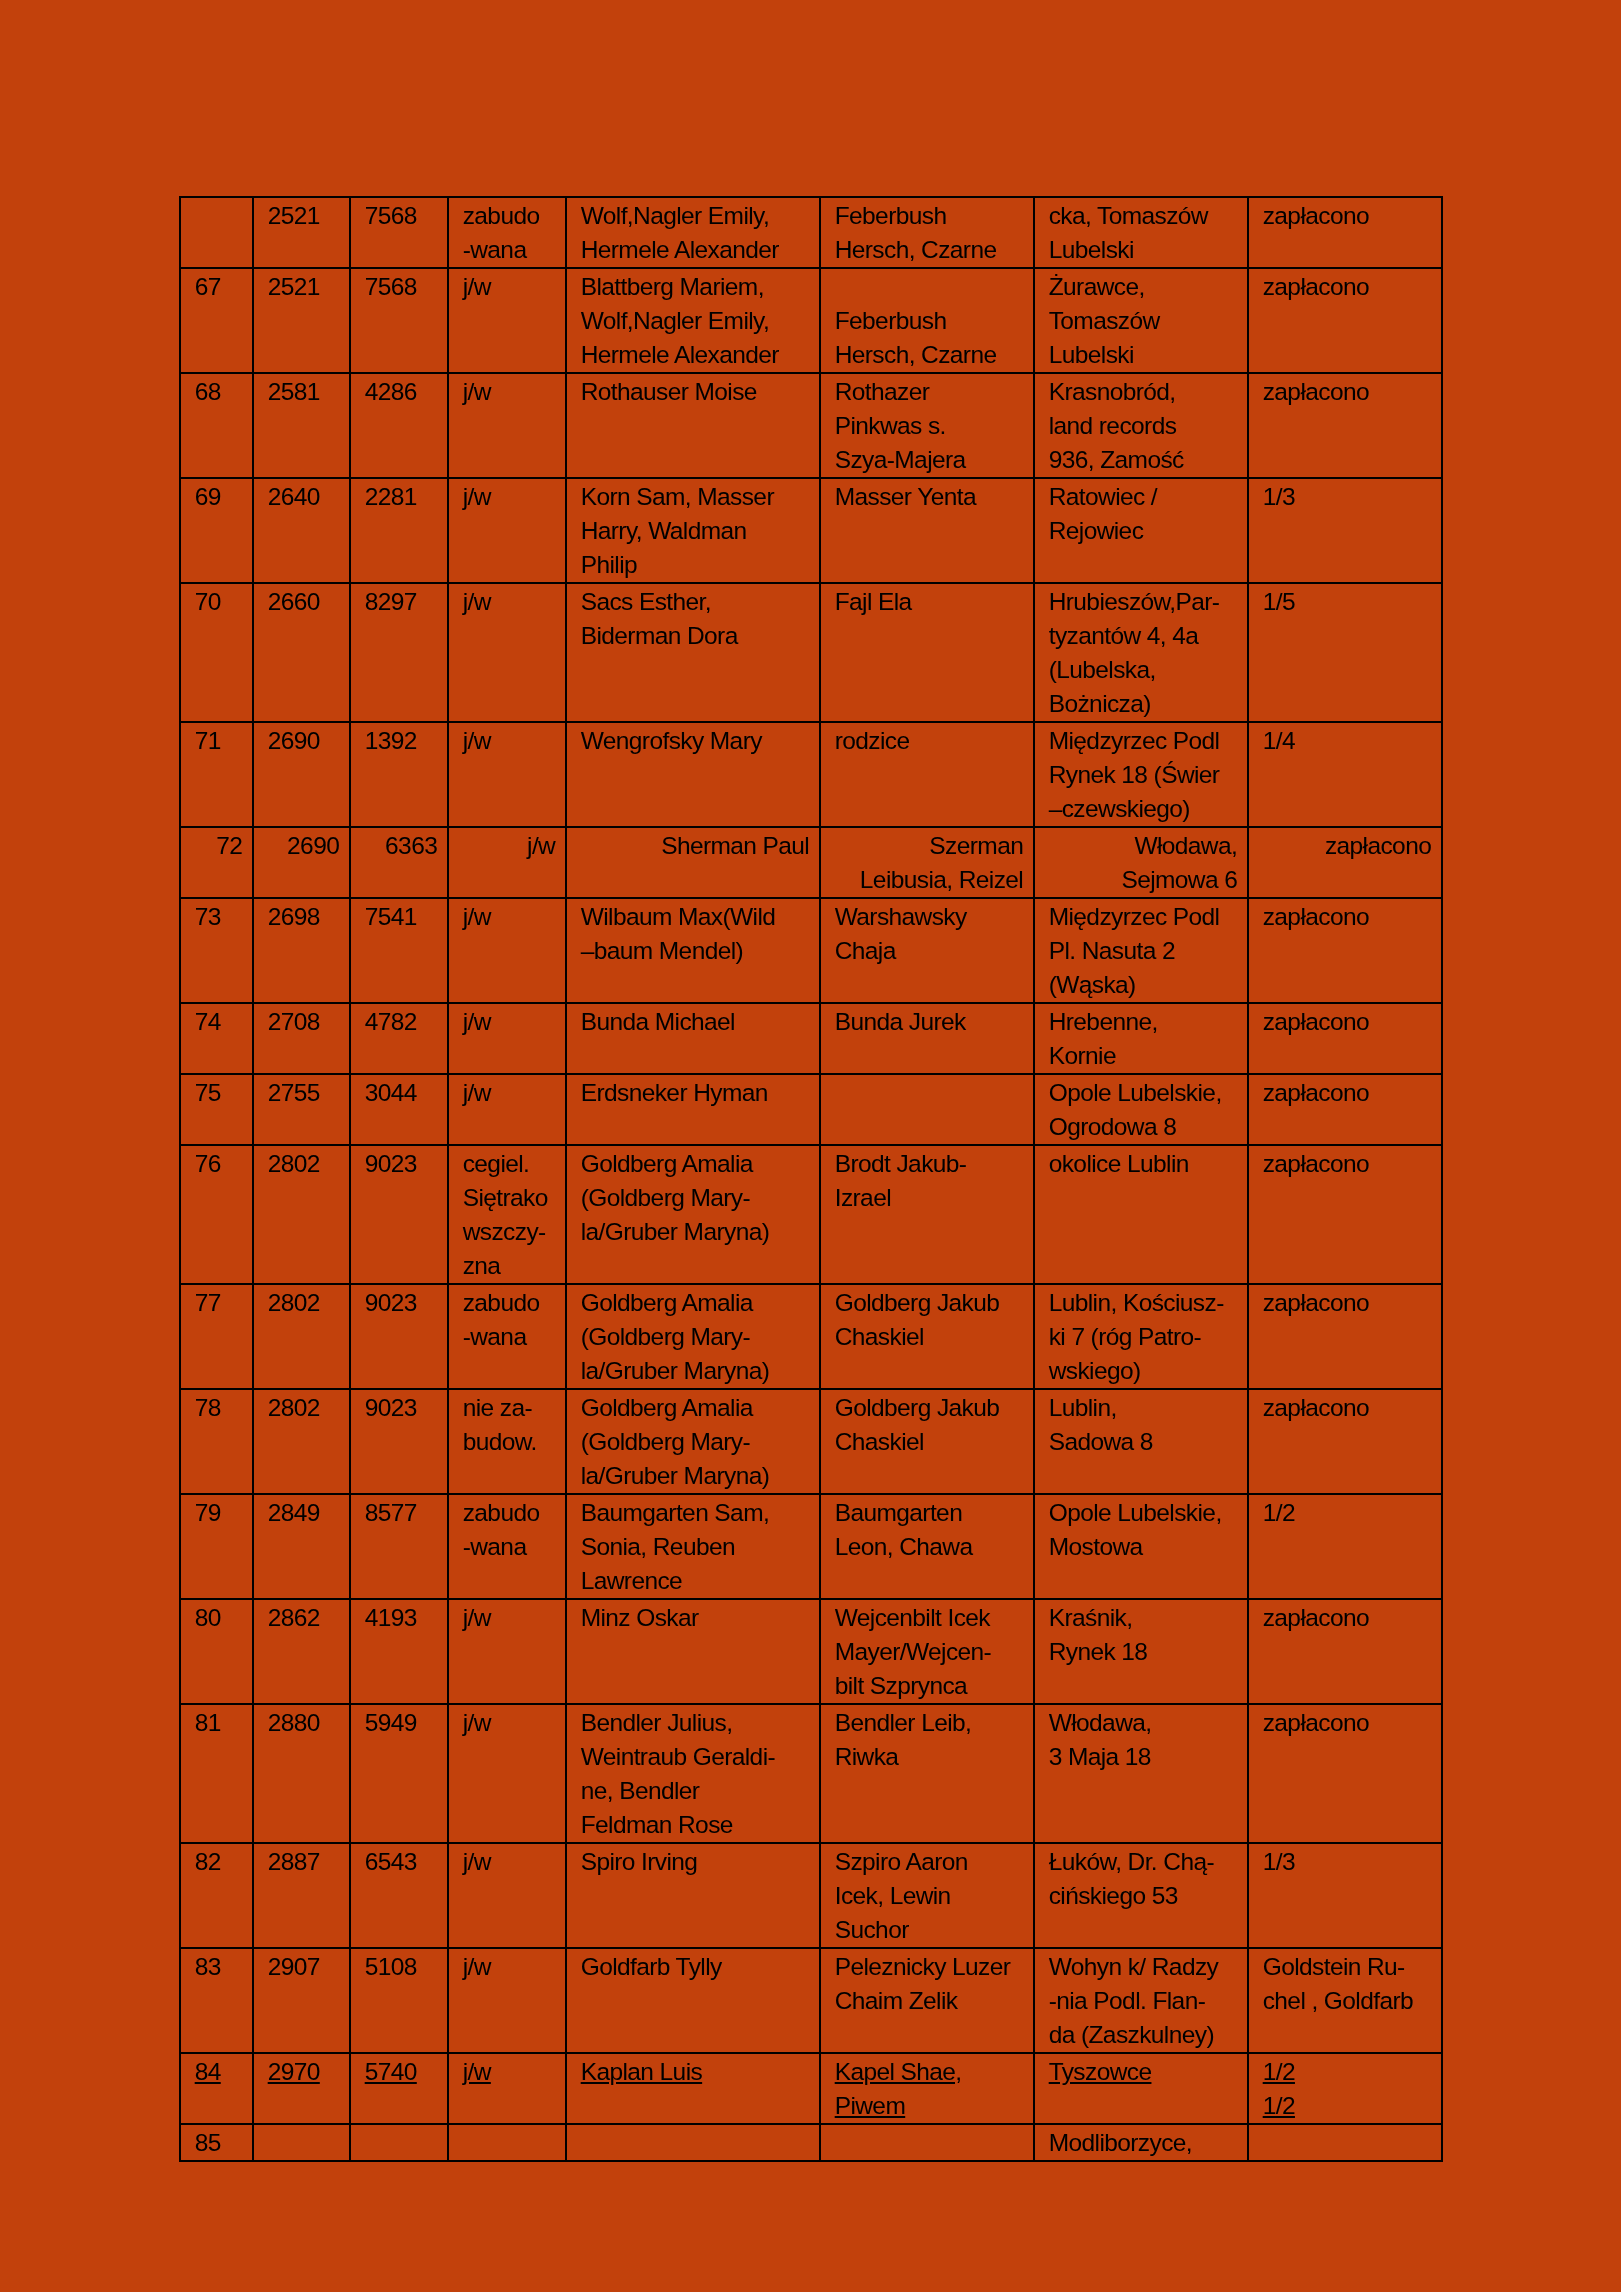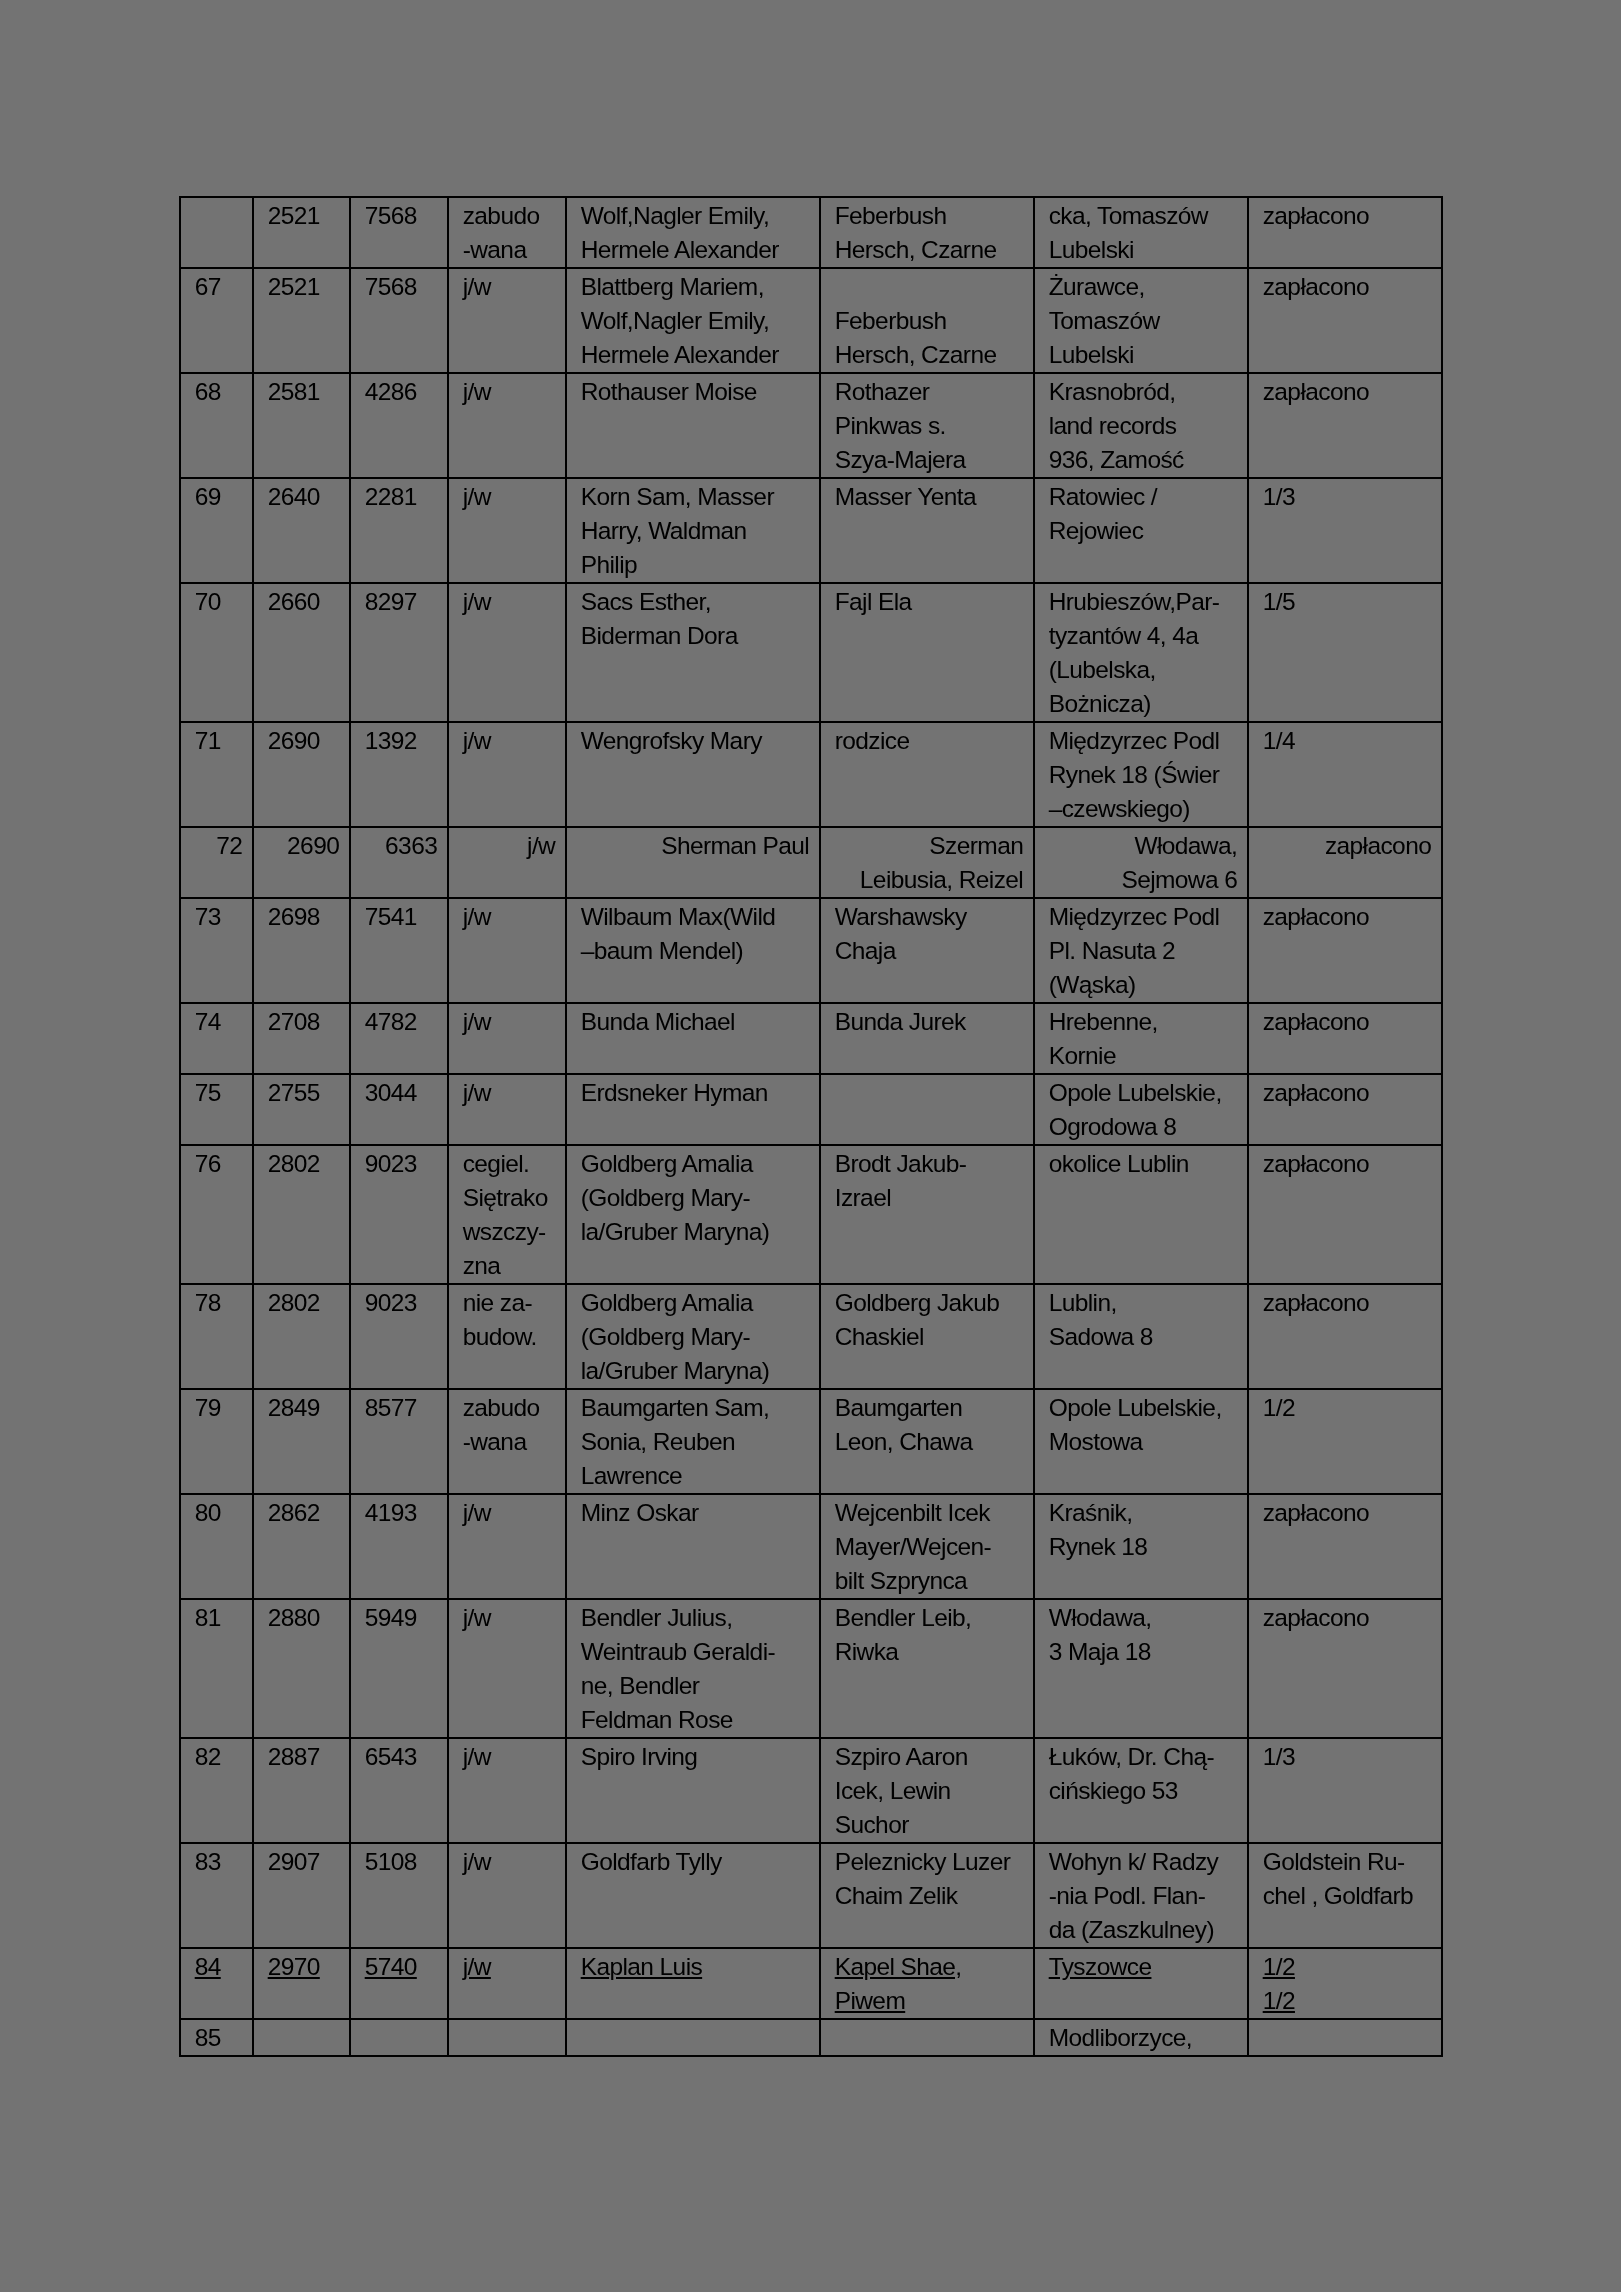--- a/index.html
+++ b/index.html
@@ -1,18 +1,18 @@
 <!DOCTYPE html>
 <html><head>
 <meta charset="utf-8">
 <style>
   html, body { margin: 0; padding: 0; background: #ffffff; }
   body { width: 1621px; height: 2293px; position: relative; overflow: hidden;
          font-family: "Liberation Sans", "DejaVu Sans", sans-serif; color: #000; }
-  #page { position: absolute; left: 0; top: 0; width: 1621px; height: 2293px; background: #737373; }
+  #page { position: absolute; left: 0; top: 0; width: 1621px; height: 2293px; background: #c2410c; }
   table.reg { position: absolute; left: 179px; top: 196px; border-collapse: collapse; table-layout: fixed; }
   table.reg td { border: 2px solid #000; vertical-align: top; padding: 1px 9.8px 0 13.7px;
                  font-size: 24.5px; line-height: 34px; letter-spacing: -0.6px; white-space: pre-line;
                  overflow: hidden; }
   td.mid { vertical-align: middle; }
   td.c0 { padding-left: 9.8px; }
   col.k0 { width: 73px; } col.k1 { width: 97px; } col.k2 { width: 98px; } col.k3 { width: 118px; }
   col.k4 { width: 254px; } col.k5 { width: 214px; } col.k6 { width: 214px; } col.k7 { width: 194px; }
 </style>
 </head>
@@ -171,20 +171,36 @@
 wszczy-
 zna</td>
           <td class="c4 mid">Goldberg Amalia
 (Goldberg Mary-
 la/Gruber Maryna)</td>
           <td class="c5 mid">Brodt Jakub-
 Izrael</td>
           <td class="c6 mid">okolice Lublin</td>
           <td class="c7 mid">  zapłacono</td>
         </tr>
+        <tr style="height: 102px;">
+          <td class="c0">77</td>
+          <td class="c1 mid">2802</td>
+          <td class="c2 mid">9023</td>
+          <td class="c3 mid">zabudo
+-wana</td>
+          <td class="c4 mid">Goldberg Amalia
+(Goldberg Mary-
+la/Gruber Maryna)</td>
+          <td class="c5 mid">Goldberg Jakub
+Chaskiel</td>
+          <td class="c6 mid">Lublin, Kościusz-
+ki 7 (róg Patro-
+wskiego)</td>
+          <td class="c7 mid">  zapłacono</td>
+        </tr>
         <tr style="height: 102px; margin-left: 36px;">
           <td class="c0">78</td>
           <td class="c1 mid">2802</td>
           <td class="c2 mid">9023</td>
           <td class="c3 mid">nie za-
 budow.</td>
           <td class="c4 mid">Goldberg Amalia
 (Goldberg Mary-
 la/Gruber Maryna)</td>
           <td class="c5 mid">Goldberg Jakub

